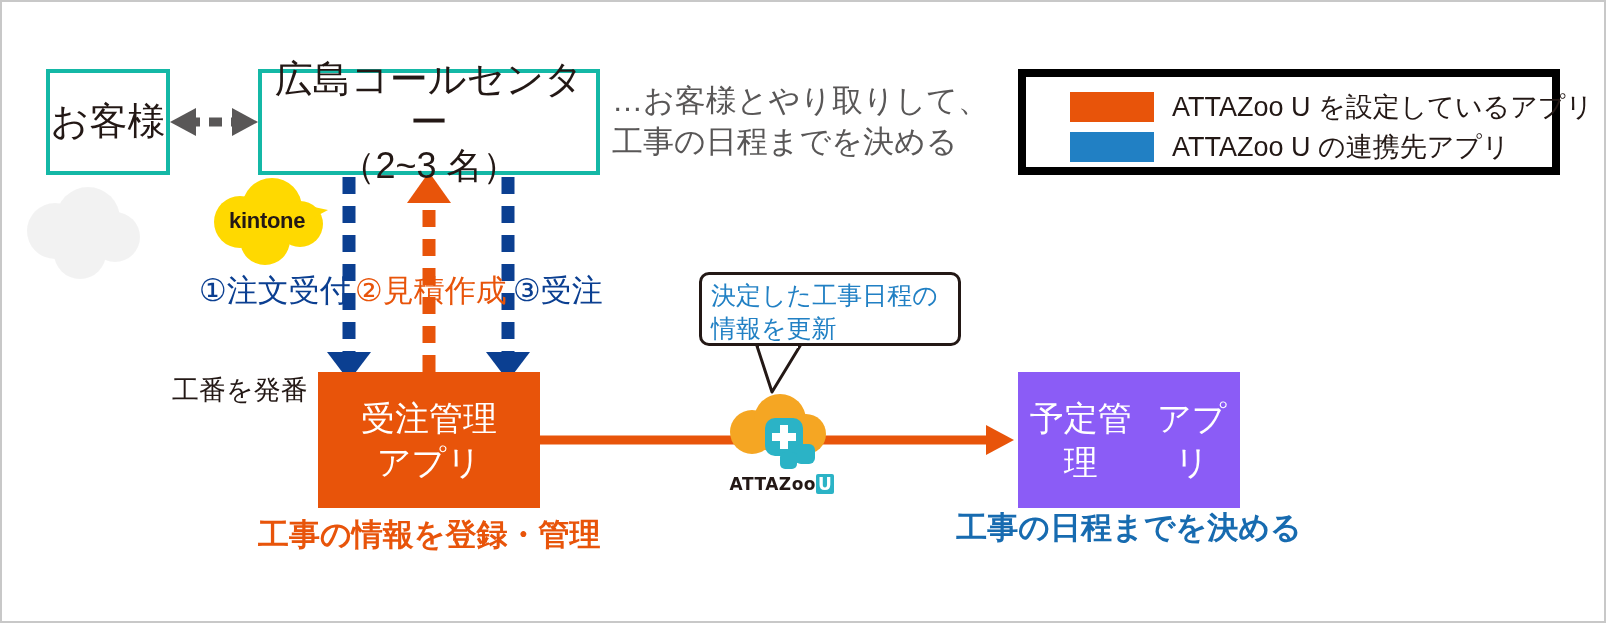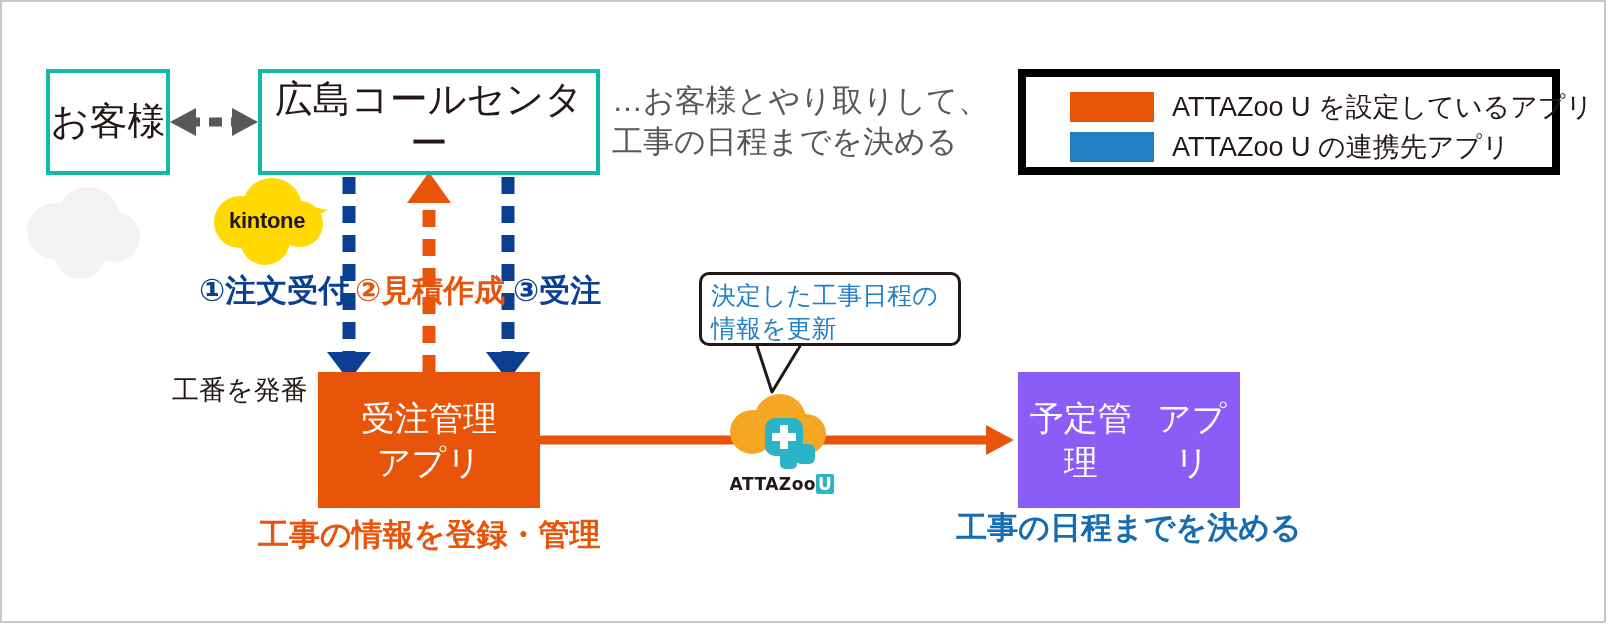--- a/index.html
+++ b/index.html
@@ -130,21 +130,21 @@
   }
   .legend-label {
     font-size: 27px;
     color: #231815;
     white-space: nowrap;
   }
 
   
   .step-label {
     font-size: 31px;
-    font-weight: bold;
+    font-weight: normal;
     white-space: nowrap;
   }
   #step1-label { left: 199px; top: 270px; color: #0B3F91; }
   #step2-label { left: 355px; top: 270px; color: #E8540A; }
   #step3-label { left: 513px; top: 270px; color: #0B3F91; }
   #kintone-text {
     left: 229px; top: 208px;
     font-size: 22px;
     font-weight: bold;
     color: #231815;
@@ -261,20 +261,21 @@
       <rect x="780" y="452" width="17" height="17" rx="5" fill="#2BB3C6"></rect>
     </g>
   </svg>
 
   <div id="customer-box" class="abs outline-box">
     <span>お客様</span>
   </div>
 
   <div id="callcenter-box" class="abs outline-box">
     <span>広島コールセンター</span>
+    <span id="callcenter-line2">（2~3 名）</span>
   </div>
 
   <div id="order-app-box" class="abs solid-box">
     <span>受注管理</span>
     <span>アプリ</span>
   </div>
 
   <div id="schedule-app-box" class="abs solid-box">
     <span>予定管理</span>
     <span>アプリ</span>

